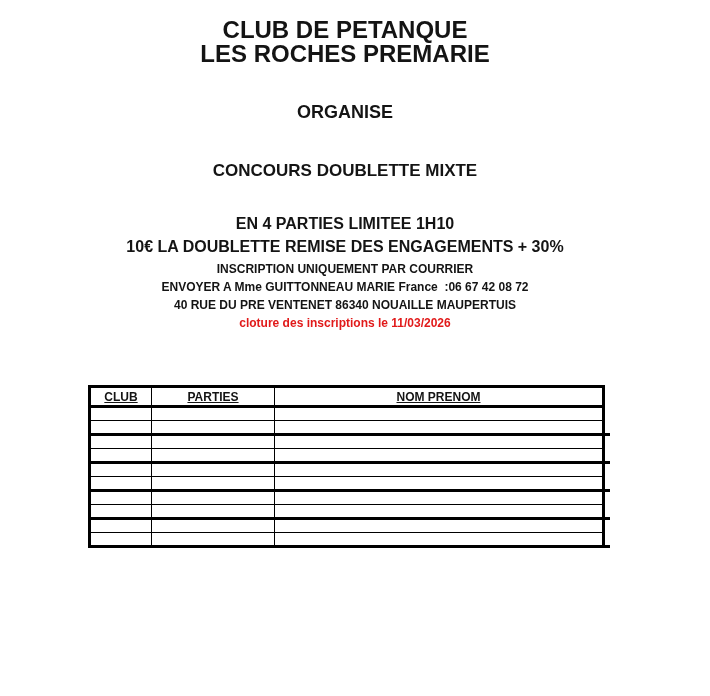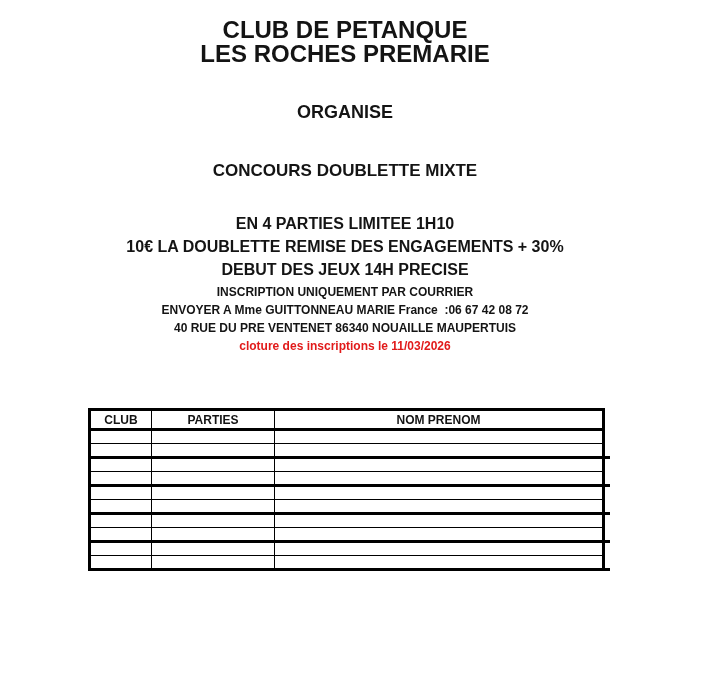--- a/index.html
+++ b/index.html
@@ -78,20 +78,21 @@
   }
   table.reg-table th {
     border: 1px solid #000;
     border-bottom: 3px solid #000;
     height: 17px;
     font-size: 12px;
     font-weight: bold;
     padding: 0;
     text-align: center;
     vertical-align: middle;
+    text-decoration: underline;
   }
   table.reg-table td {
     border: 1px solid #000;
     height: 12px;
     padding: 0;
     position: relative;
   }
   table.reg-table tr.team-end td {
     border-bottom: 3px solid #000;
   }
@@ -116,21 +117,20 @@
   <div class="line title-line2">LES ROCHES PREMARIE</div>
 
   <div class="line organise">ORGANISE</div>
 
 
   <div class="line event-title">CONCOURS DOUBLETTE MIXTE</div>
 
   <div class="details">
     <div class="line">EN 4 PARTIES LIMITEE 1H10</div>
     <div class="line">10€ LA DOUBLETTE REMISE DES ENGAGEMENTS + 30%</div>
-    <div class="line">DEBUT DES JEUX 14H PRECISE</div>
   </div>
 
   <div class="inscription">
     <div class="line">INSCRIPTION UNIQUEMENT PAR COURRIER</div>
     <div class="line">ENVOYER A Mme GUITTONNEAU MARIE France  :06 67 42 08 72</div>
     <div class="line">40 RUE DU PRE VENTENET 86340 NOUAILLE MAUPERTUIS</div>
     <div class="line deadline" style="color: rgb(225, 26, 26);">cloture des inscriptions le 11/03/2026</div>
   </div>
 
   <div class="table-wrap">

